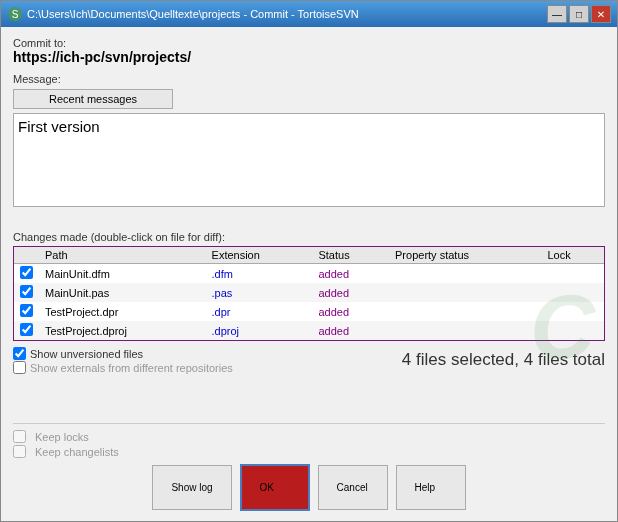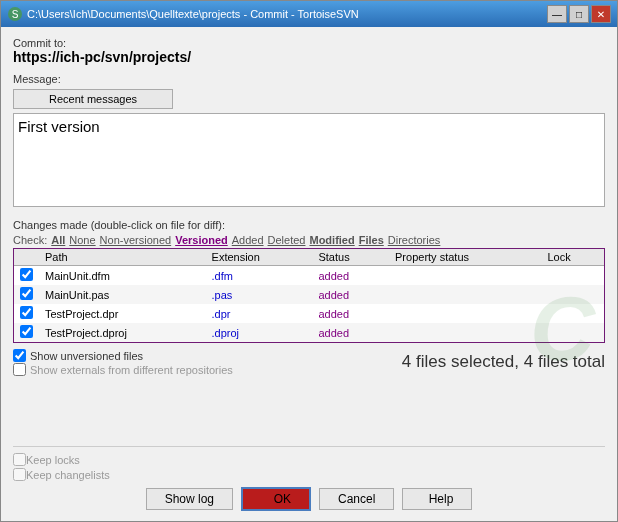--- a/index.html
+++ b/index.html
@@ -99,21 +99,21 @@
       resize: none;
       font-family: inherit;
       font-size: 15px;
       padding: 4px;
       color: #000;
       flex-shrink: 0;
     }
     .changes-label {
       font-size: 11px;
       color: #333;
-      margin-top: 12px;
+      margin-top: 24px;
       margin-bottom: 3px;
     }
     .check-row {
       display: flex;
       align-items: center;
       gap: 4px;
       font-size: 11px;
       margin-bottom: 2px;
       flex-wrap: wrap;
     }
@@ -189,44 +189,44 @@
       margin-top: 2px;
     }
     .bottom-section {
       border-top: 1px solid #ccc;
       margin-top: 6px;
       padding-top: 6px;
     }
     .keeplock-row {
       display: flex;
       align-items: center;
-      gap: 0;
+      gap: 9px;
       font-size: 11px;
       color: #999;
       margin-bottom: 2px;
     }
     .keeplock-row input[type=checkbox] {
       width: 13px;
       height: 13px;
     }
     .button-row {
       display: flex;
       justify-content: center;
       gap: 8px;
       margin-top: 6px;
       align-items: center;
     }
     .action-btn {
       background: #e8e8e8;
       border: 1px solid #aaa;
-      padding: 3px 18px;
-      font-size: 12px;
+      padding: 16px 18px;
+      font-size: 10px;
       cursor: pointer;
       min-width: 70px;
-      text-align: right;
+      text-align: left;
     }
     .action-btn.ok {
       background: #b91c1c;
       border-color: #4a7dbf;
       border-width: 2px;
     }
     .divider { flex-shrink: 0; }
   </style>
 </head>
 <body>
@@ -252,32 +252,20 @@
 
   <div class="content">
     <div class="commit-to-label">Commit to:</div>
     <div class="commit-url">https://ich-pc/svn/projects/</div>
 
     <div class="message-label">Message:</div>
     <button class="recent-btn">Recent messages</button>
     <textarea class="message-area" style="">First version</textarea>
 
     <div class="changes-label">Changes made (double-click on file for diff):</div>
-    <div class="check-row">
-      <span>Check:</span>
-      <span class="check-link bold">All</span>
-      <span class="check-link">None</span>
-      <span class="check-link">Non-versioned</span>
-      <span class="check-link purple">Versioned</span>
-      <span class="check-link">Added</span>
-      <span class="check-link">Deleted</span>
-      <span class="check-link bold">Modified</span>
-      <span class="check-link bold">Files</span>
-      <span class="check-link">Directories</span>
-    </div>
 
     <div class="table-container">
       <div class="files-table-wrapper">
         <table class="files-table">
           <thead>
             <tr>
               <th style="width:24px;"></th>
               <th>Path</th>
               <th>Extension</th>
               <th>Status</th>

